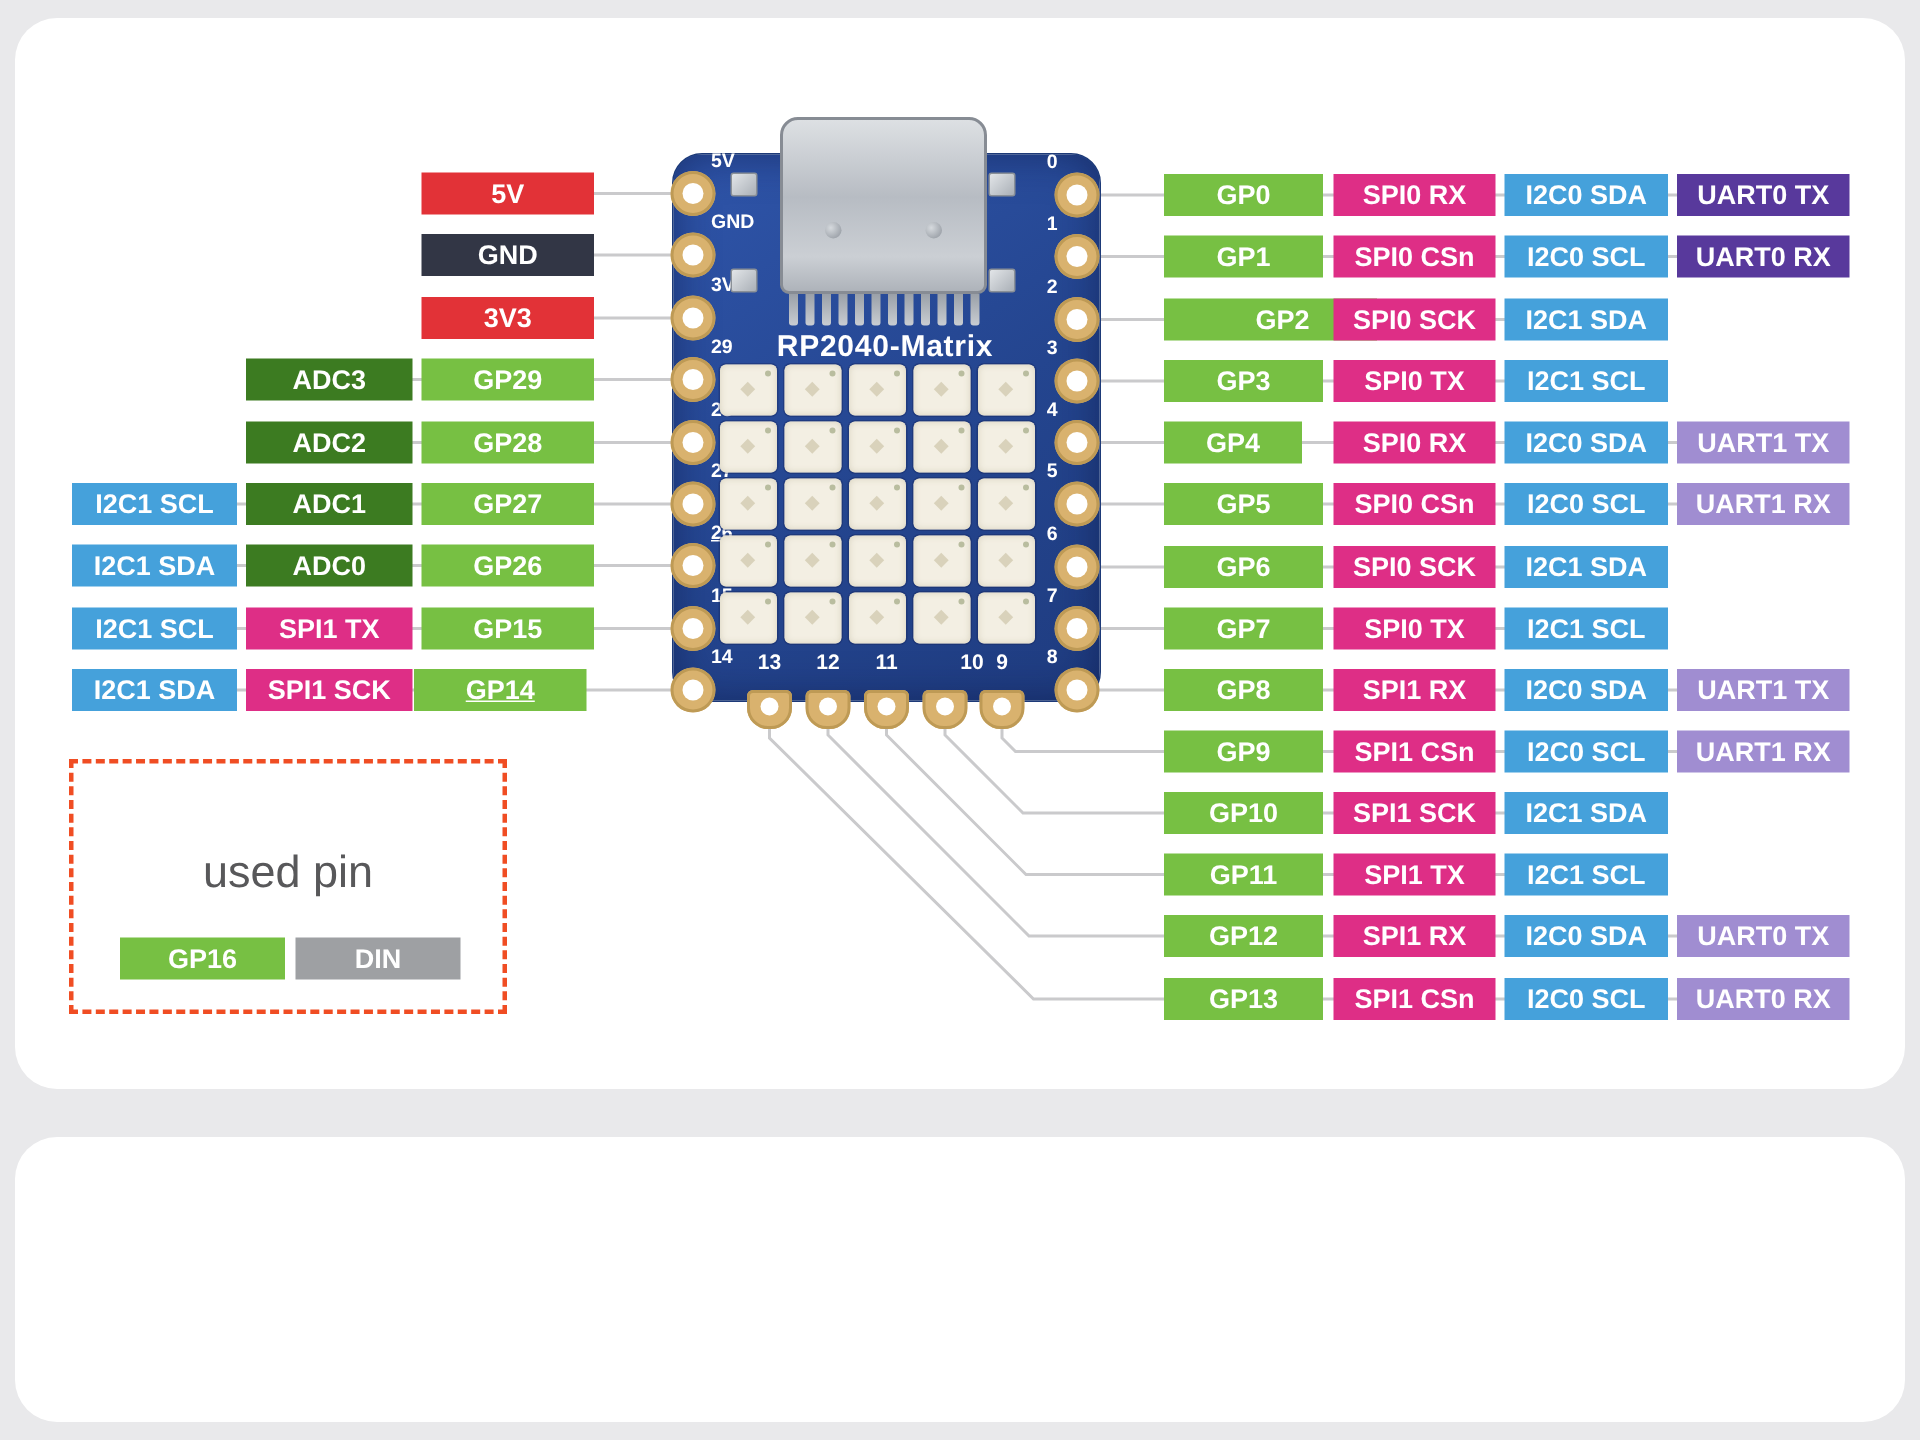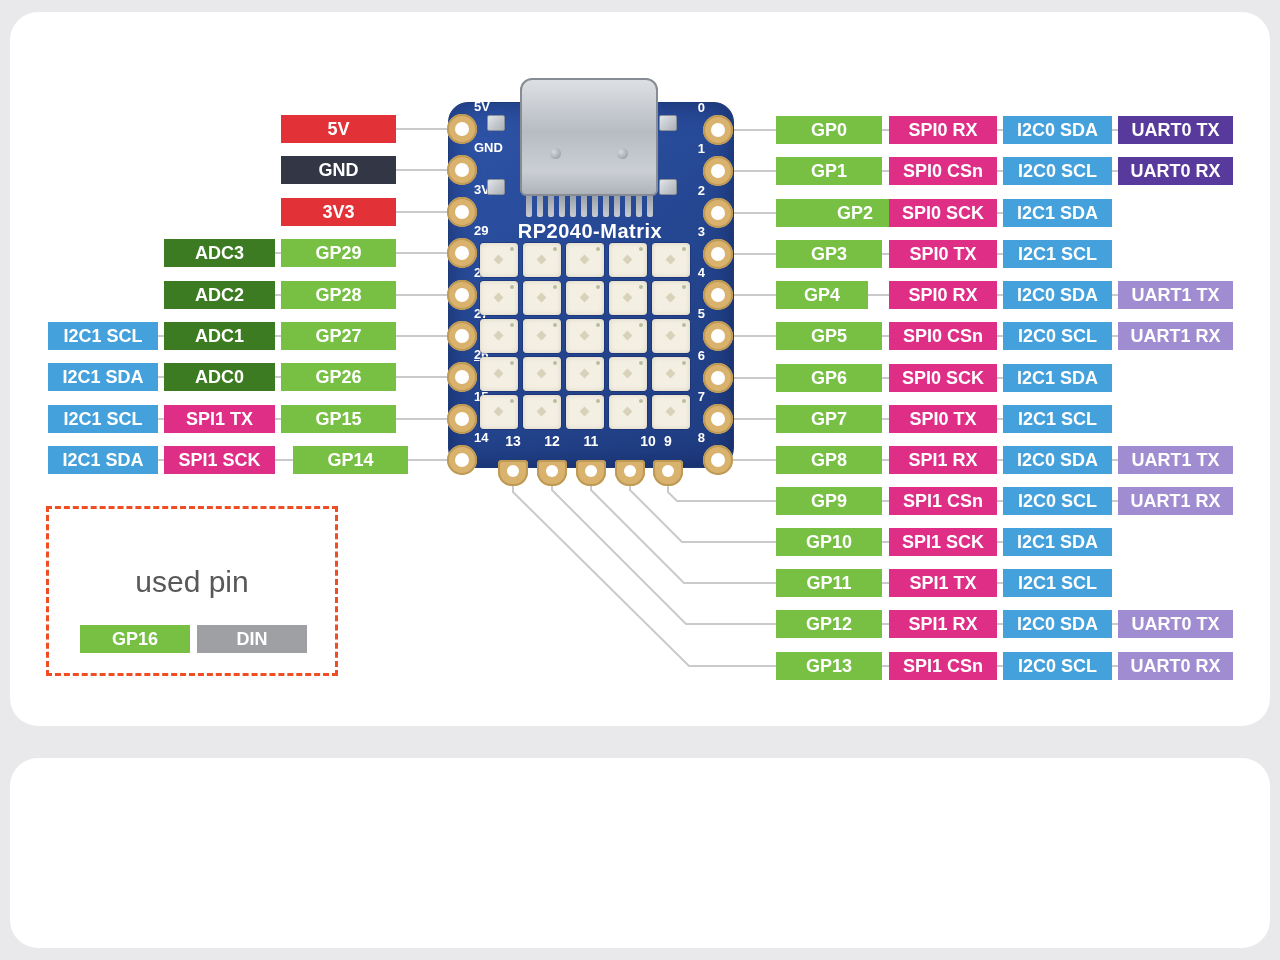--- a/index.html
+++ b/index.html
@@ -191,21 +191,21 @@
         <div class="chip c-adc" style="left: 154px; width: 111px; top: 310px;">ADC1</div>
         <div class="chip c-gpio" style="left: 271px; width: 115px; top: 310px;">GP27</div>
         <div class="chip c-i2c" style="left: 38px; width: 110px; top: 351px;">I2C1 SDA</div>
         <div class="chip c-adc" style="left: 154px; width: 111px; top: 351px;">ADC0</div>
         <div class="chip c-gpio" style="left: 271px; width: 115px; top: 351px;">GP26</div>
         <div class="chip c-i2c" style="left: 38px; width: 110px; top: 393px;">I2C1 SCL</div>
         <div class="chip c-spi" style="left: 154px; width: 111px; top: 393px;">SPI1 TX</div>
         <div class="chip c-gpio" style="left: 271px; width: 115px; top: 393px;">GP15</div>
         <div class="chip c-i2c" style="left: 38px; width: 110px; top: 434px;">I2C1 SDA</div>
         <div class="chip c-spi" style="left: 154px; width: 111px; top: 434px;">SPI1 SCK</div>
-        <div class="chip c-gpio" style="left: 283px; width: 115px; top: 434px;">GP14</div>
+        <div class="chip c-gpio" style="left: 266px; width: 115px; top: 434px; text-decoration: underline;">GP14</div>
         <div class="chip c-gpio" style="left: 766px; width: 106px; top: 104px;">GP0</div>
         <div class="chip c-spi" style="left: 879px; width: 108px; top: 104px;">SPI0 RX</div>
         <div class="chip c-i2c" style="left: 993px; width: 109px; top: 104px;">I2C0 SDA</div>
         <div class="chip c-uartd" style="left: 1108px; width: 115px; top: 104px;">UART0 TX</div>
         <div class="chip c-gpio" style="left: 766px; width: 106px; top: 145px;">GP1</div>
         <div class="chip c-spi" style="left: 879px; width: 108px; top: 145px;">SPI0 CSn</div>
         <div class="chip c-i2c" style="left: 993px; width: 109px; top: 145px;">I2C0 SCL</div>
         <div class="chip c-uartd" style="left: 1108px; width: 115px; top: 145px;">UART0 RX</div>
         <div class="chip c-gpio" style="left: 766px; width: 126px; top: 187px; padding-left: 16px;">GP2</div>
         <div class="chip c-spi" style="left: 879px; width: 108px; top: 187px;">SPI0 SCK</div>

